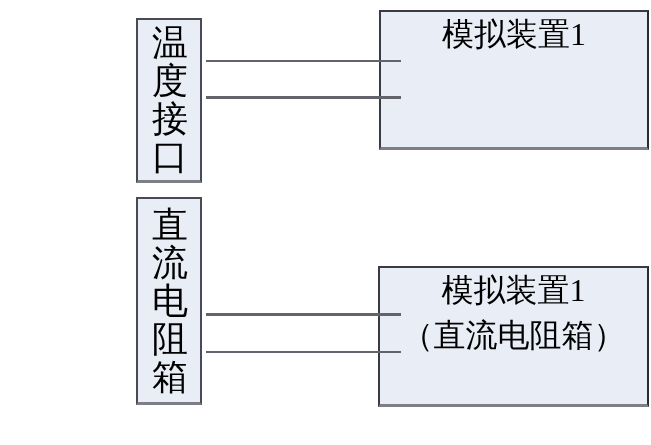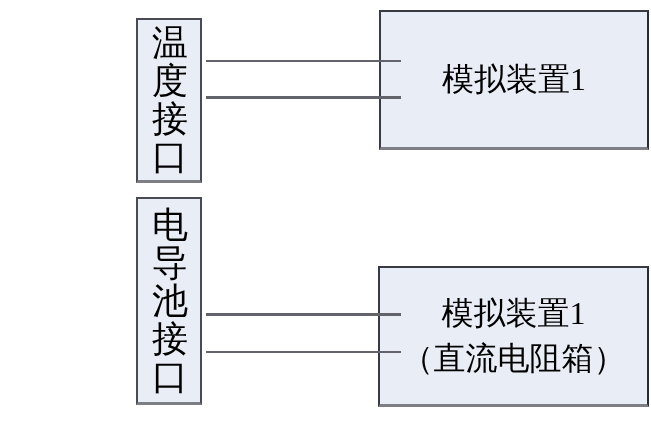--- a/index.html
+++ b/index.html
@@ -41,21 +41,20 @@
   }
   .cond-box {
     left: 136px; top: 197px;
     width: 66px; height: 208px;
   }
   
   .device-box {
     display: flex;
     flex-direction: column;
     align-items: center;
-    justify-content: center;
   }
   .device-top {
     left: 379px; top: 10px;
     width: 270px; height: 140px;
   }
   .device-bottom {
     left: 378px; top: 266px;
     width: 271px; height: 141px;
   }
   .device-line {
@@ -107,21 +106,21 @@
 <body>
 
 <div class="canvas">
 
 
   <div class="box inner-box temp-box">
     <div class="vtext iface-label">温度接口</div>
   </div>
 
   <div class="box inner-box cond-box">
-    <div class="vtext iface-label">电导池接口</div>
+    <div class="vtext iface-label">直流电阻箱</div>
   </div>
 
   <div class="connector line-1"></div>
   <div class="connector line-2"></div>
 
   <div class="connector line-3"></div>
   <div class="connector line-4"></div>
 
   <div class="box device-box device-top">
     <div class="device-line">模拟装置1</div>

